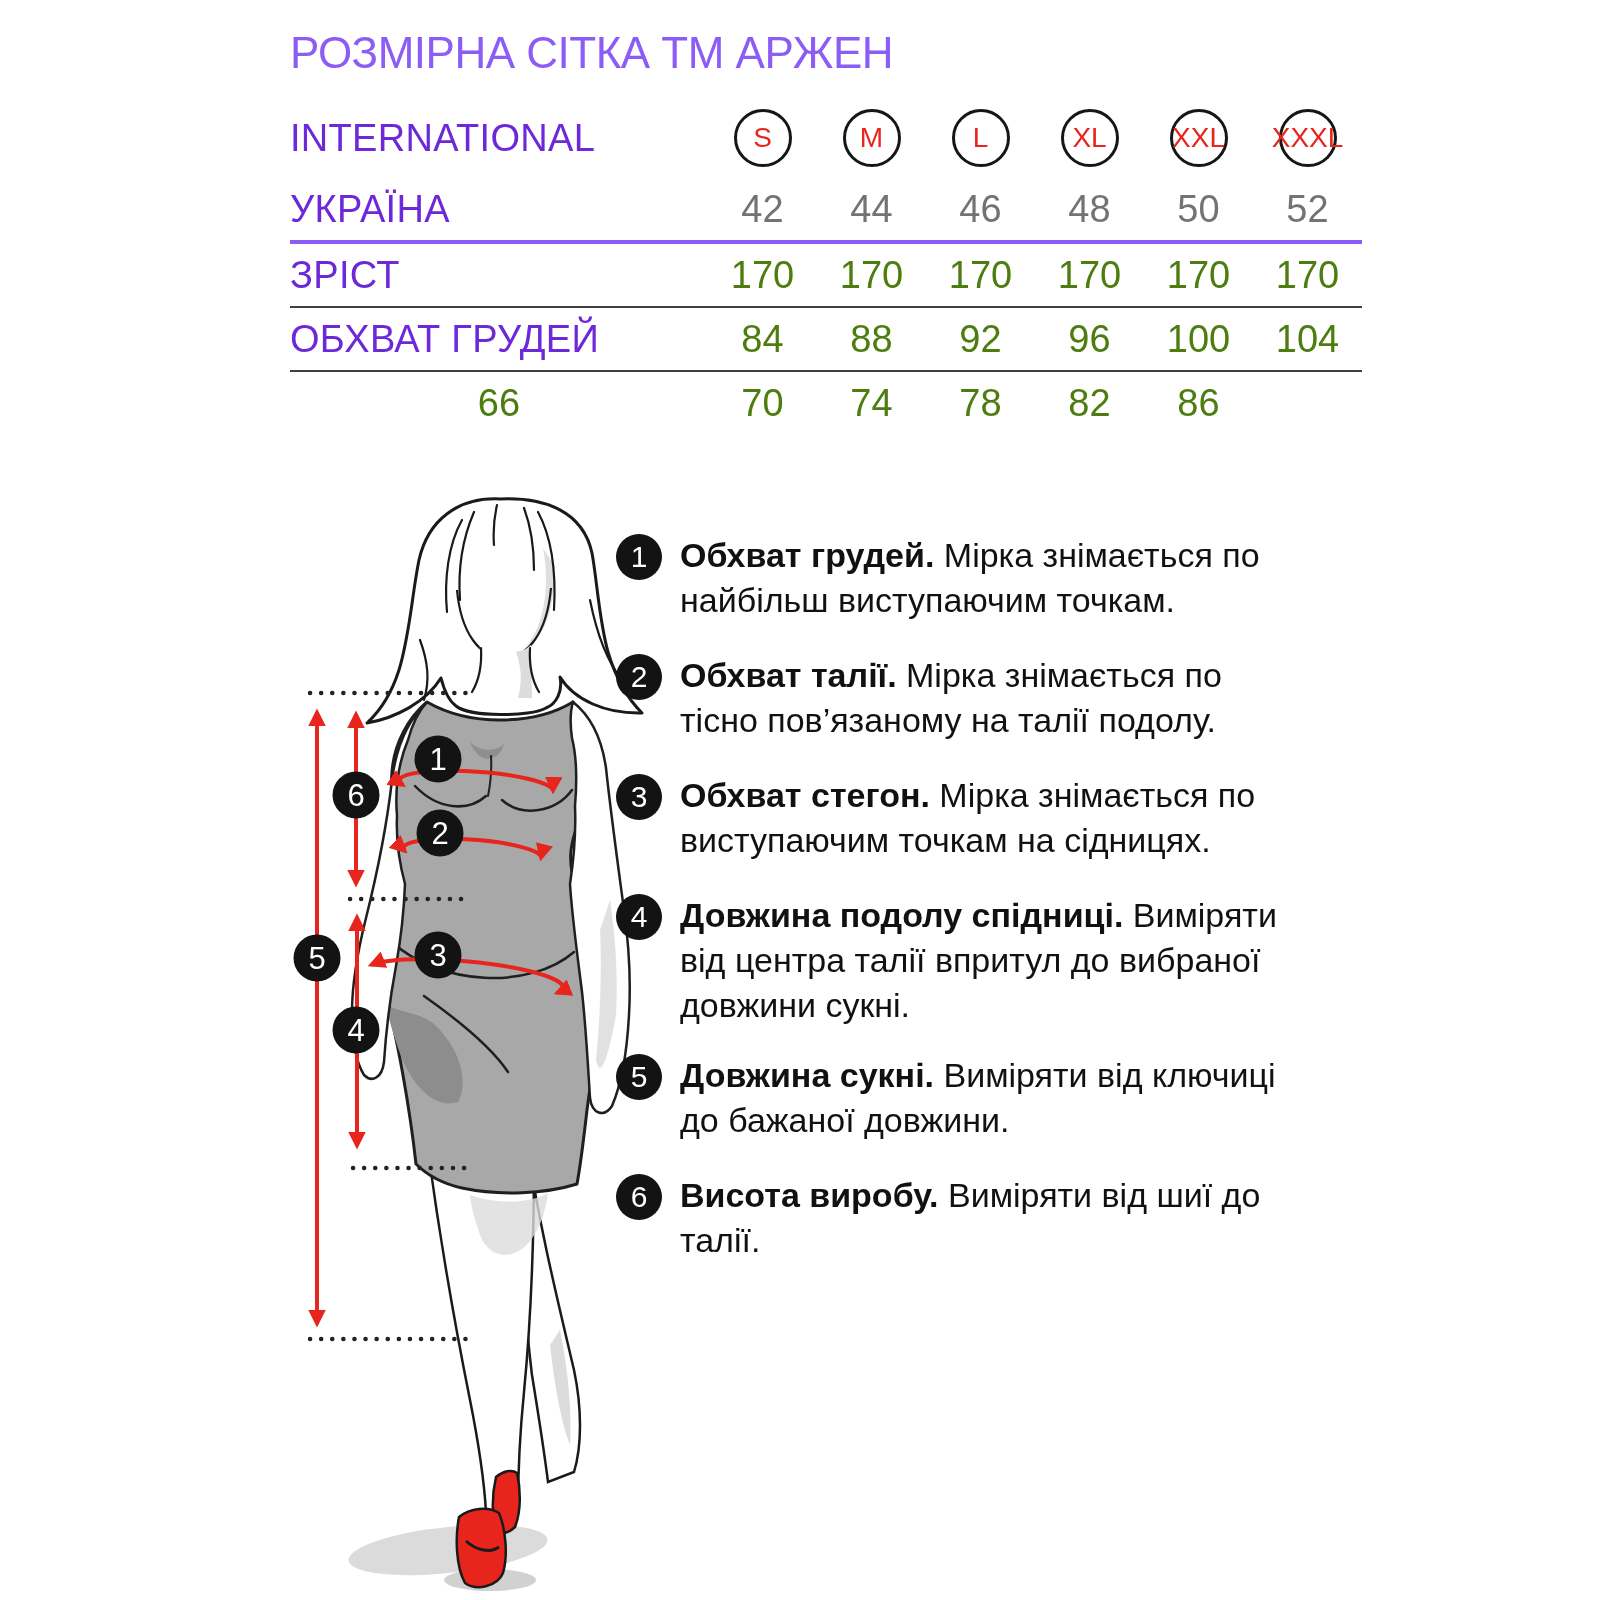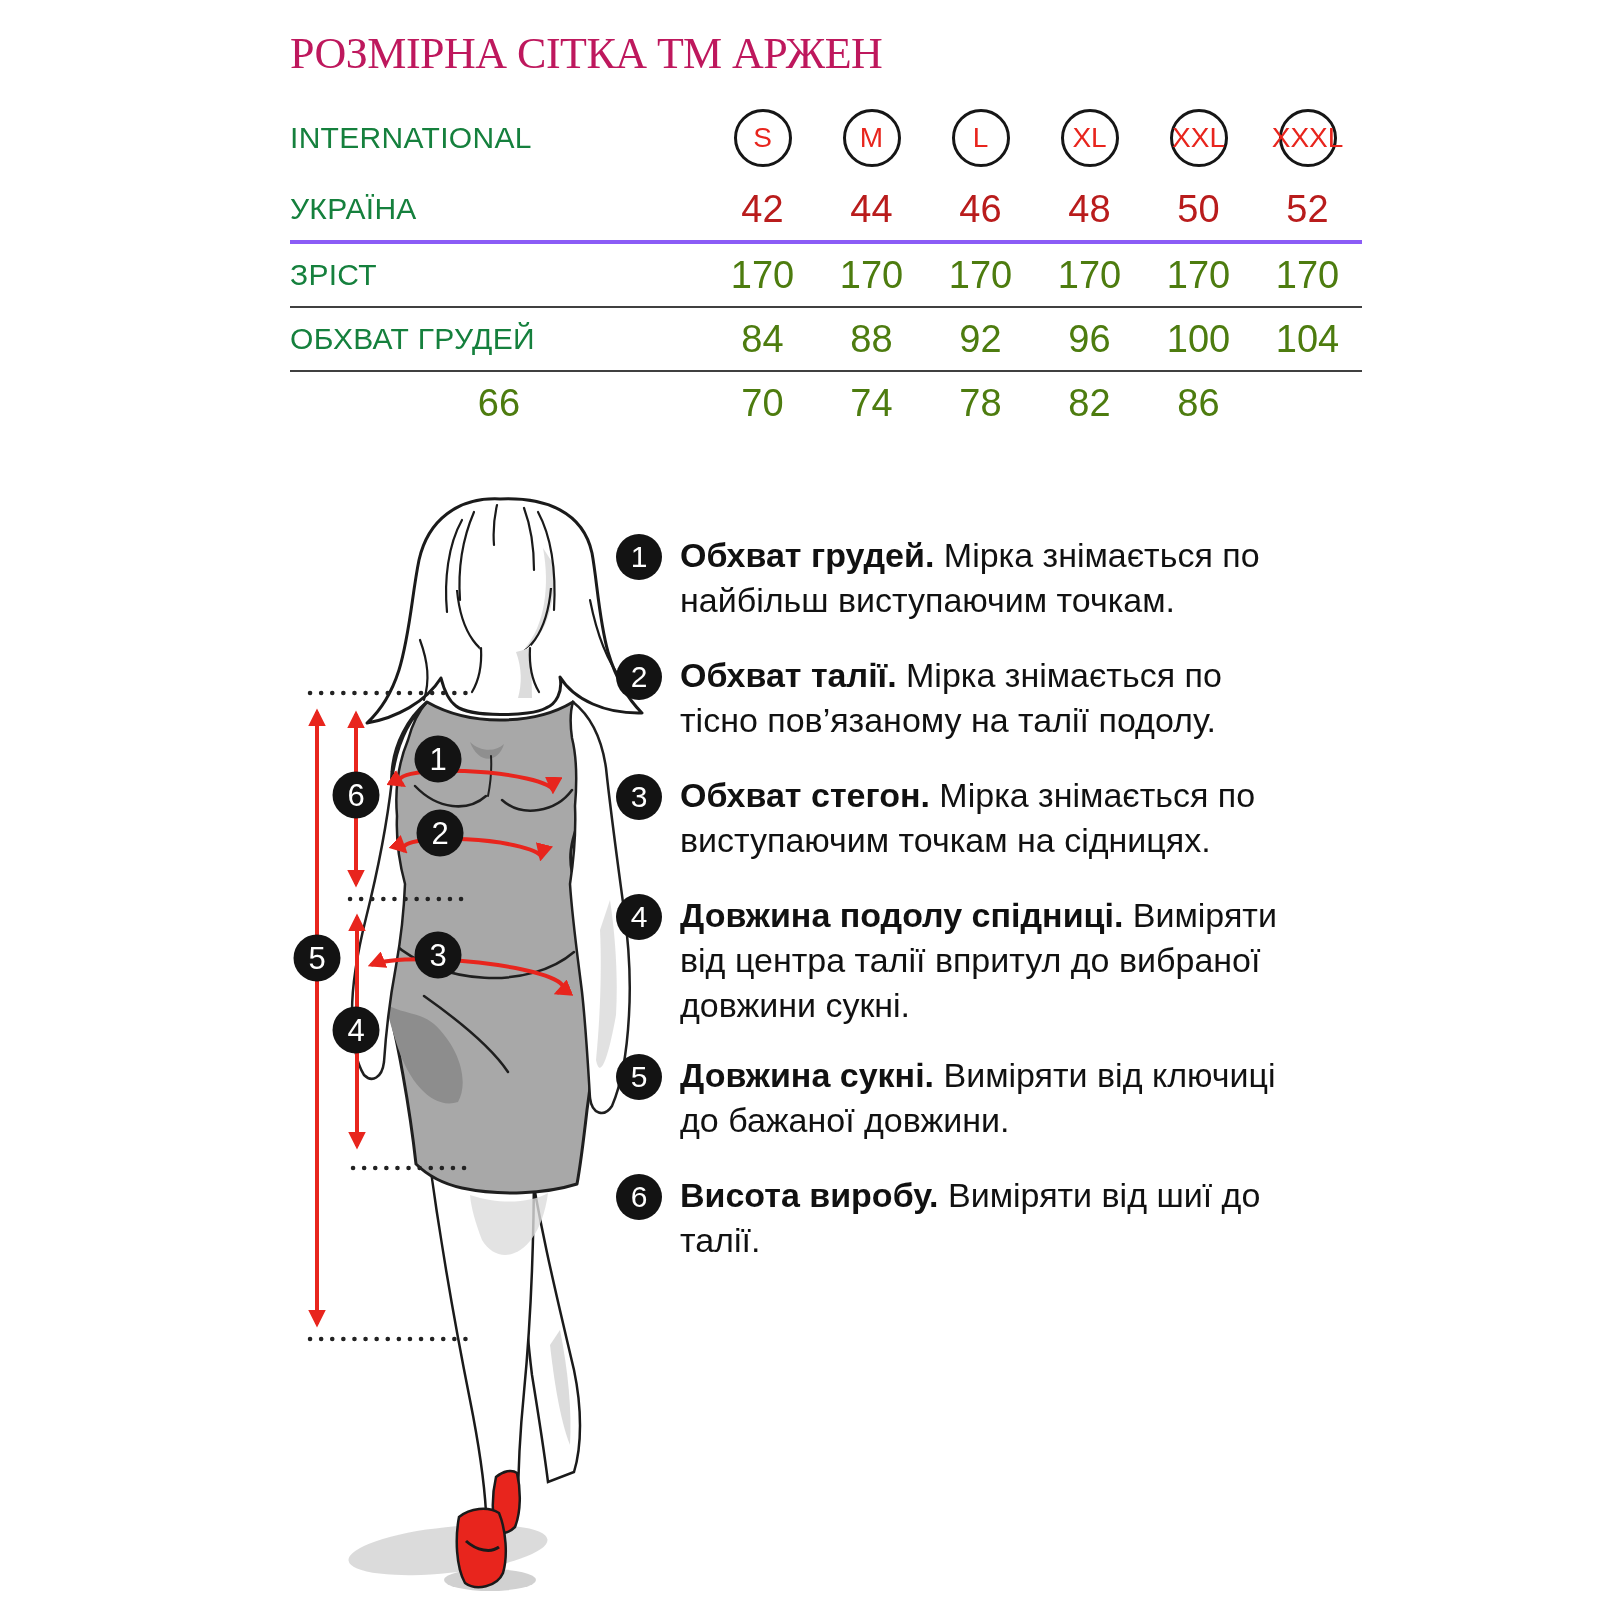--- a/index.html
+++ b/index.html
@@ -4,30 +4,30 @@
 <style>
   * { margin:0; padding:0; box-sizing:border-box; }
   html,body { background:#ffffff; }
   body {
     width:1600px; height:1600px; position:relative; overflow:hidden;
     font-family:"Liberation Sans", sans-serif; color:#1c1c1c;
   }
   
   .title {
     position:absolute; left:290px; top:28px;
-    font-size:44px; font-weight:500; letter-spacing:-0.5px; color:#be185d;font-family:Liberation Serif, serif;
+    font-size:44px; font-weight:500; letter-spacing:-0.5px; color:#8b5cf6;
   }
   
   .size-table { position:absolute; left:290px; top:98px; width:1072px; }
   .trow { display:grid; grid-template-columns:418px repeat(6,109px); align-items:center; }
-  .trow .tlabel { font-size:30px; letter-spacing:0.3px; color:#15803d; }
+  .trow .tlabel { font-size:38px; letter-spacing:0.3px; color:#6d28d9; }
   .trow .tval { text-align:center; font-size:38px; }
   .r-int { height:80px; }
   .r-ukr { height:62px; }
-  .r-ukr .tval { color:#b91c1c; }
+  .r-ukr .tval { color:#737373; }
   .r-body { height:64px; border-top:2px solid #404040; }
   .r-body .tval { color:#4d7c0f; }
   .r-first { border-top:4px solid #8b5cf6; height:66px; }
   .cellwrap { display:flex; justify-content:center; }
   .size-circle {
     width:58px; height:58px; border:3.5px solid #161616; border-radius:50%;
     display:flex; align-items:center; justify-content:center; flex:0 0 auto;
   }
   .size-circle span {
     color:#e8251d; font-size:28px; font-weight:500; white-space:nowrap; line-height:1;

